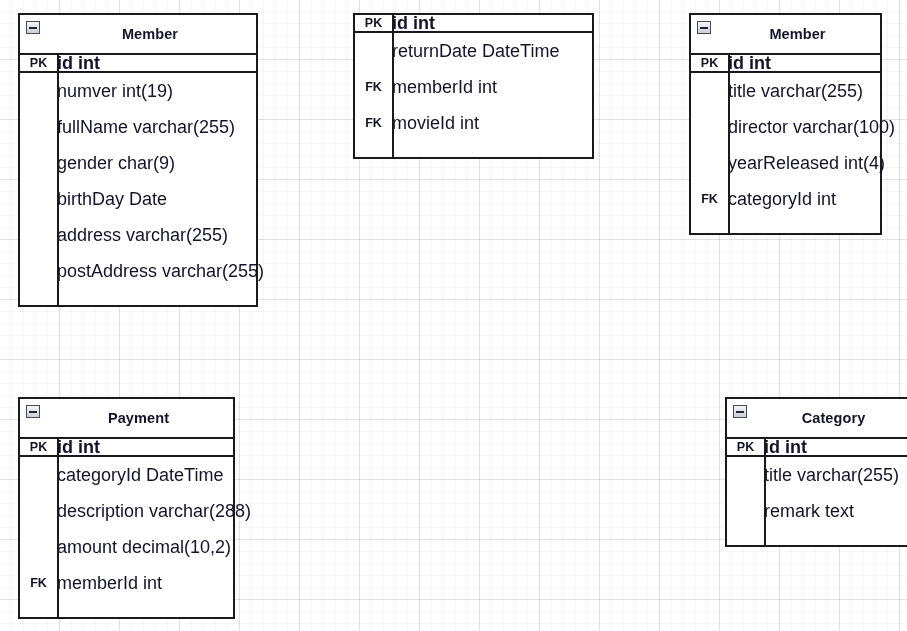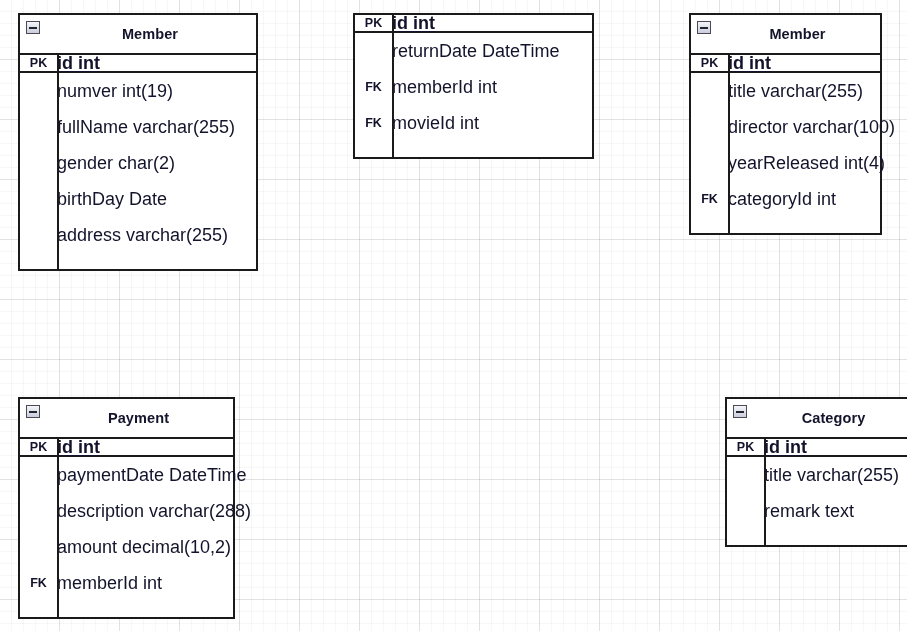--- a/index.html
+++ b/index.html
@@ -172,29 +172,33 @@
           <div class="attr-row">
             <div class="key-cell"></div>
             <div class="name-cell">numver int(19)</div>
           </div>
           <div class="attr-row">
             <div class="key-cell"></div>
             <div class="name-cell">fullName varchar(255)</div>
           </div>
           <div class="attr-row">
             <div class="key-cell"></div>
-            <div class="name-cell">gender char(2)</div>
+            <div class="name-cell">gender char(9)</div>
           </div>
           <div class="attr-row">
             <div class="key-cell"></div>
             <div class="name-cell">birthDay Date</div>
           </div>
           <div class="attr-row">
             <div class="key-cell"></div>
             <div class="name-cell">address varchar(255)</div>
+          </div>
+          <div class="attr-row">
+            <div class="key-cell"></div>
+            <div class="name-cell">postAddress varchar(255)</div>
           </div>
         </div>
       </div>
     </div>
     <div class="entity" style="left: 353px; top: 13px; width: 241px;">
       <div class="entity-body">
         <div class="pk-row">
           <div class="vsep"></div>
           <div class="key-cell">PK</div>
           <div class="name-cell">id int</div>
@@ -256,21 +260,21 @@
       <div class="entity-body">
         <div class="pk-row">
           <div class="vsep"></div>
           <div class="key-cell">PK</div>
           <div class="name-cell">id int</div>
         </div>
         <div class="attr-rows">
           <div class="vsep"></div>
           <div class="attr-row">
             <div class="key-cell"></div>
-            <div class="name-cell">paymentDate DateTime</div>
+            <div class="name-cell">categoryId DateTime</div>
           </div>
           <div class="attr-row">
             <div class="key-cell"></div>
             <div class="name-cell">description varchar(288)</div>
           </div>
           <div class="attr-row">
             <div class="key-cell"></div>
             <div class="name-cell">amount decimal(10,2)</div>
           </div>
           <div class="attr-row">

